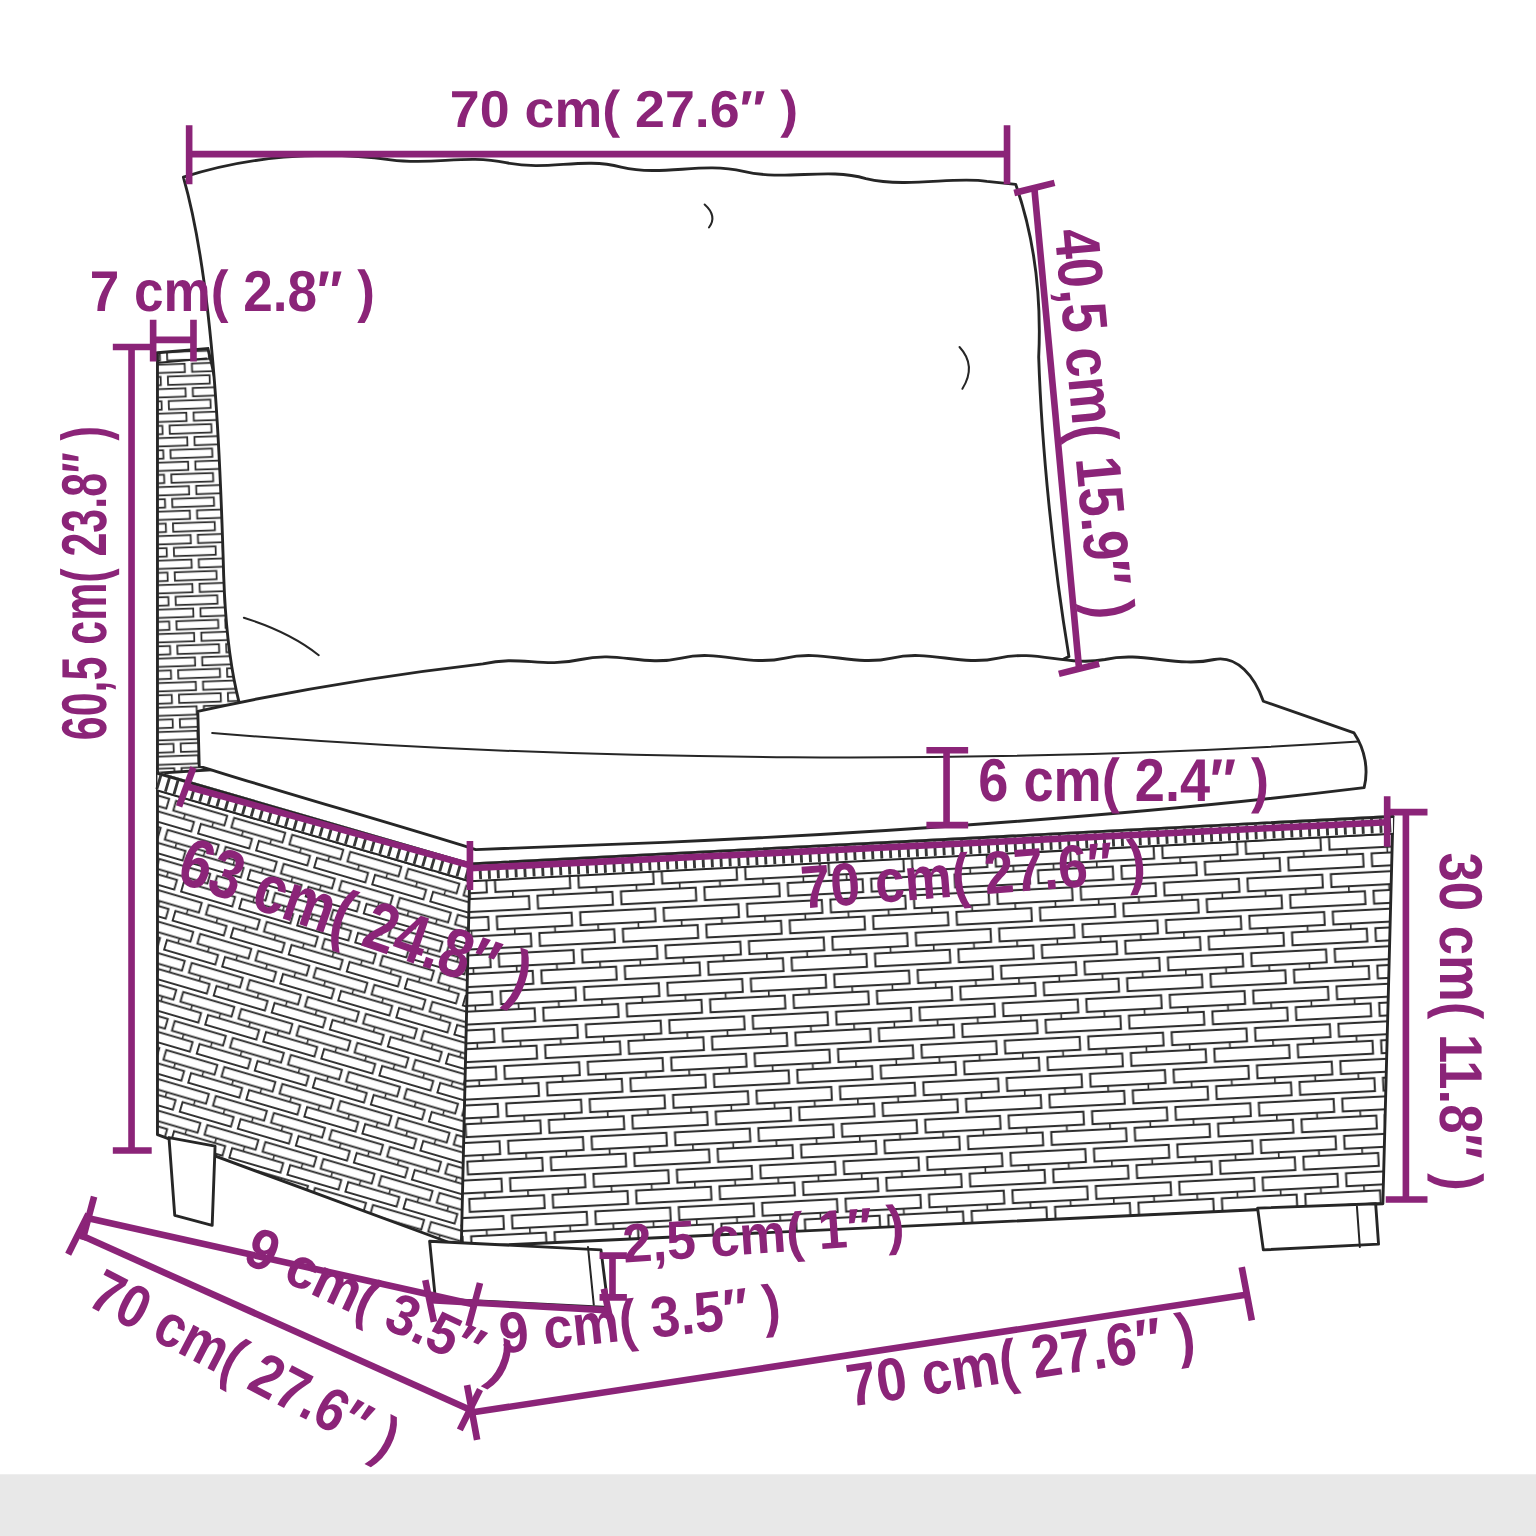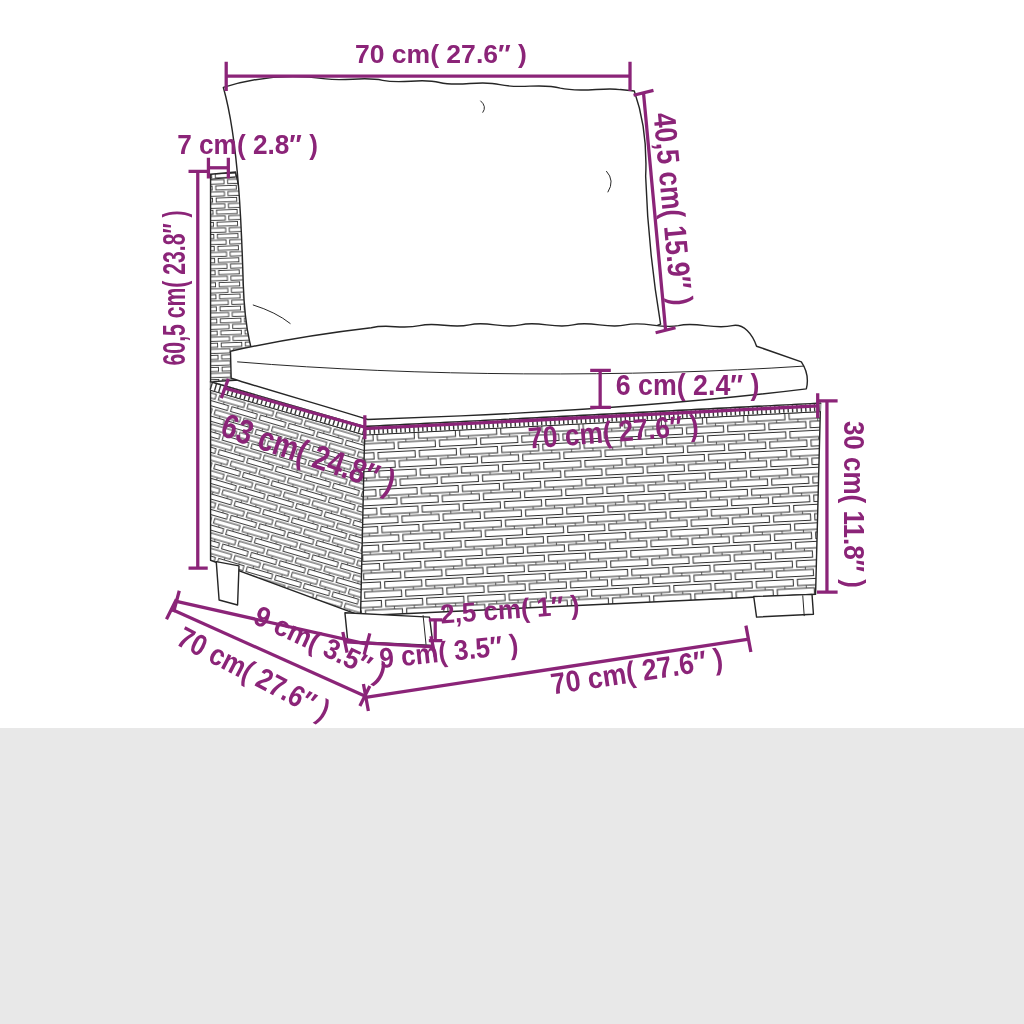--- a/index.html
+++ b/index.html
@@ -2,21 +2,21 @@
 <html style="--accent: #8B2478; --outline: #262626; --bg: #ffffff;"><head>
 <meta charset="utf-8">
 <style>
   :root{
     --accent:#8B2478;
     --outline:#262626;
     --bg:#ffffff;
   }
   html,body{margin:0;padding:0;background:#e8e8e8;}
   .stage{
-    width:1024px;height:728px;background:var(--bg);
+    width:1024px;height:983px;background:var(--bg);
     position:relative;margin:0 auto;overflow:hidden;
     font-family:"Liberation Sans", sans-serif;
     text-align:right;
   }
   svg{display:block;width:100%;height:100%;}
   .art{stroke:var(--outline);stroke-width:2;fill:none;stroke-linejoin:round;stroke-linecap:round;}
   .art-thin{stroke:var(--outline);stroke-width:1.4;fill:none;stroke-linejoin:round;stroke-linecap:round;}
   .white{fill:#ffffff;}
   .dim-line,.dim-tick{stroke:var(--accent);stroke-width:4.6;fill:none;stroke-linecap:butt;}
   .dim-label{

